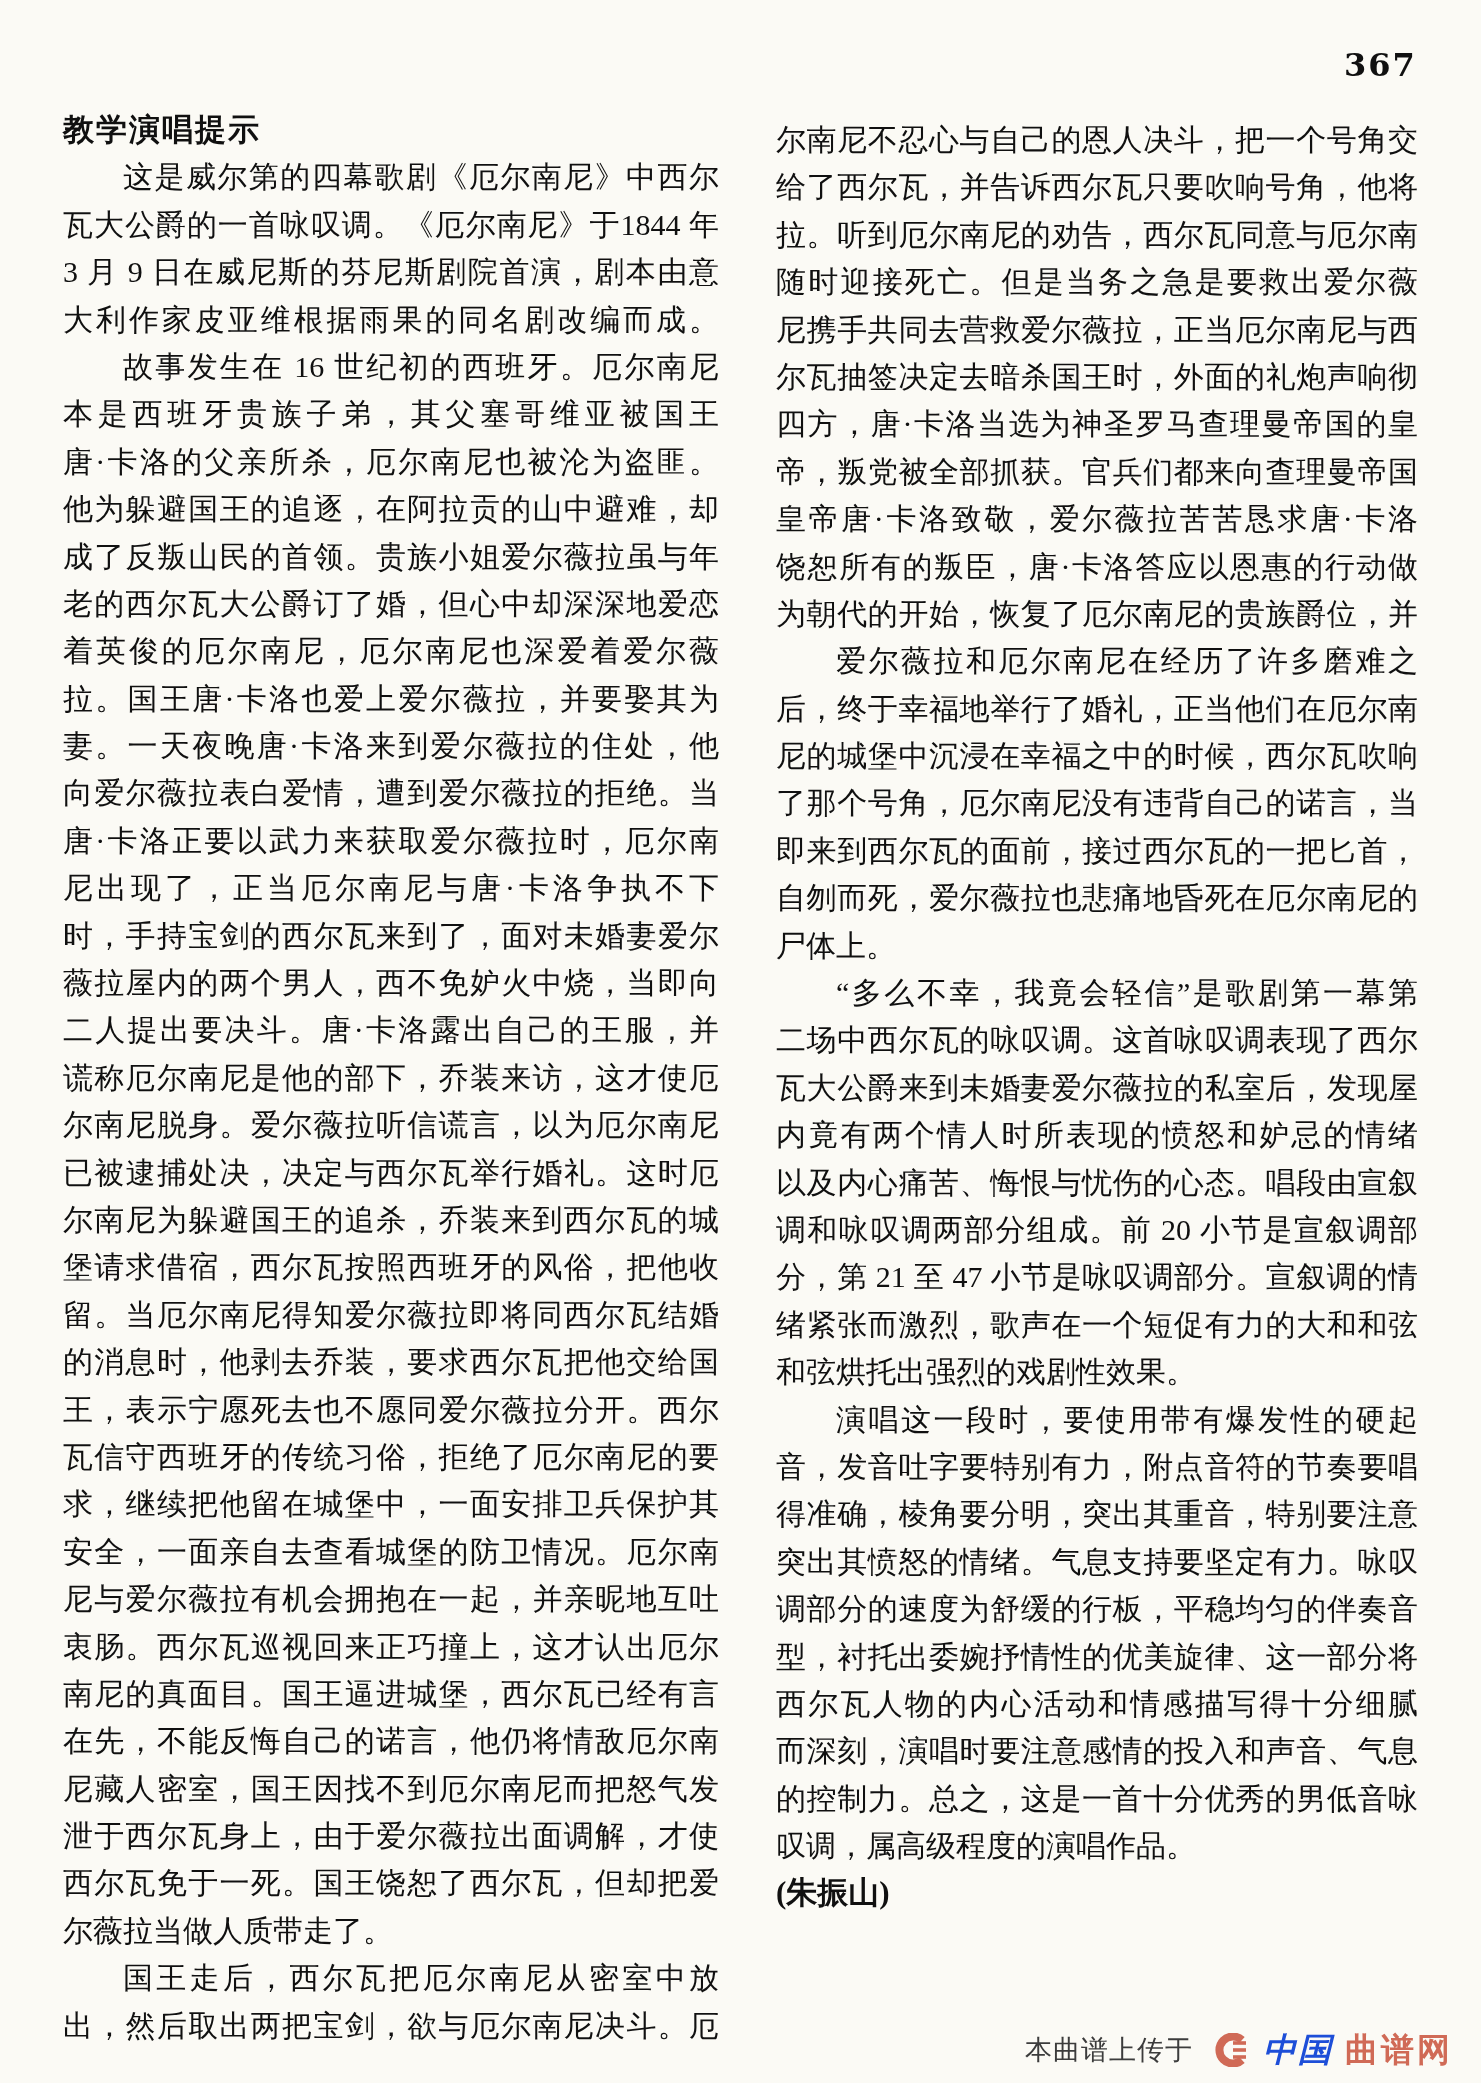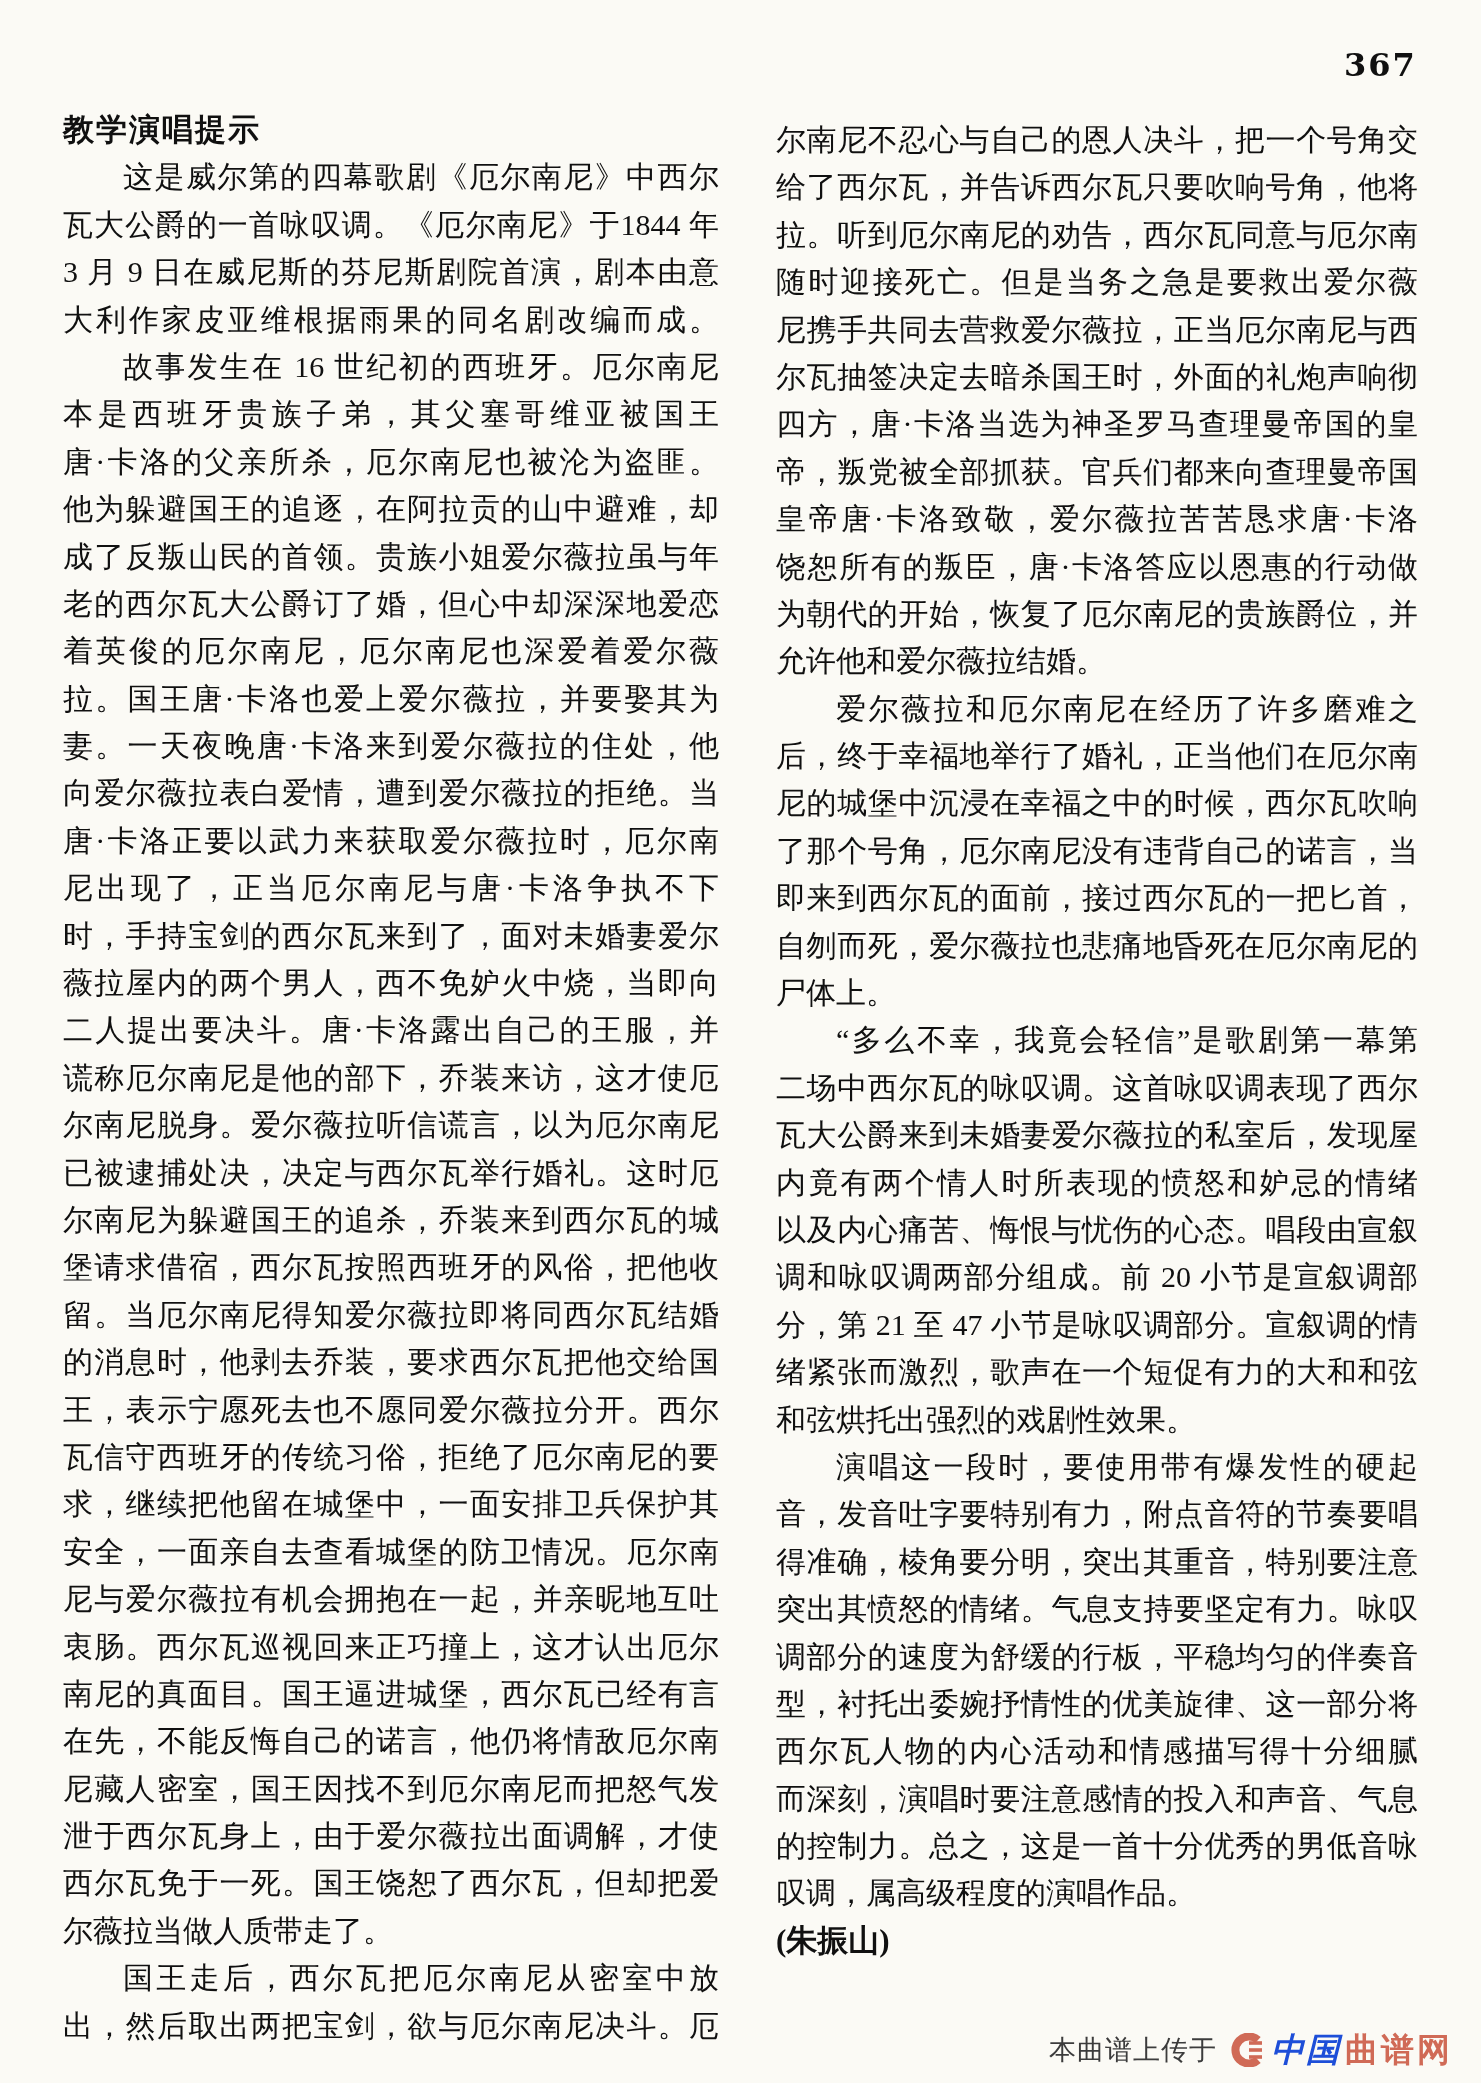--- a/index.html
+++ b/index.html
@@ -30,21 +30,21 @@
     text-justify:inter-character;
   }
   .tl.ind{padding-left:60px;}
   .tl.short{text-align:left;text-align-last:left;}
   .sig{
     height:47.4px;padding-right:240px;
     font-weight:bold;font-size:31px;
   }
   .footer{
     position:absolute;top:2030px;right:28px;height:40px;
-    display:flex;align-items:center;gap:4px;
+    display:flex;align-items:center;gap:12px;
     font-family:"Liberation Sans","DejaVu Sans",sans-serif;
   }
   .f-label{font-size:27px;color:#3c3c3c;letter-spacing:1px;}
   .f-logo{display:inline-flex;align-items:center;margin-left:6px;}
   .f-cn{
     font-size:33px;font-weight:bold;font-style:italic;
     color:#1d4ed8;letter-spacing:2px;
   }
   .f-site{
     font-size:33px;font-weight:bold;color:var(--accent,#d06a56);
@@ -108,21 +108,20 @@
       <div class="tl">给了西尔瓦，并告诉西尔瓦只要吹响号角，他将</div>
       <div class="tl">拉。听到厄尔南尼的劝告，西尔瓦同意与厄尔南</div>
       <div class="tl">随时迎接死亡。但是当务之急是要救出爱尔薇</div>
       <div class="tl">尼携手共同去营救爱尔薇拉，正当厄尔南尼与西</div>
       <div class="tl">尔瓦抽签决定去暗杀国王时，外面的礼炮声响彻</div>
       <div class="tl">四方，唐·卡洛当选为神圣罗马查理曼帝国的皇</div>
       <div class="tl">帝，叛党被全部抓获。官兵们都来向查理曼帝国</div>
       <div class="tl">皇帝唐·卡洛致敬，爱尔薇拉苦苦恳求唐·卡洛</div>
       <div class="tl">饶恕所有的叛臣，唐·卡洛答应以恩惠的行动做</div>
       <div class="tl">为朝代的开始，恢复了厄尔南尼的贵族爵位，并</div>
-      <div class="tl short">允许他和爱尔薇拉结婚。</div>
       <div class="tl ind">爱尔薇拉和厄尔南尼在经历了许多磨难之</div>
       <div class="tl">后，终于幸福地举行了婚礼，正当他们在厄尔南</div>
       <div class="tl">尼的城堡中沉浸在幸福之中的时候，西尔瓦吹响</div>
       <div class="tl">了那个号角，厄尔南尼没有违背自己的诺言，当</div>
       <div class="tl">即来到西尔瓦的面前，接过西尔瓦的一把匕首，</div>
       <div class="tl">自刎而死，爱尔薇拉也悲痛地昏死在厄尔南尼的</div>
       <div class="tl short">尸体上。</div>
       <div class="tl ind">“多么不幸，我竟会轻信”是歌剧第一幕第</div>
       <div class="tl">二场中西尔瓦的咏叹调。这首咏叹调表现了西尔</div>
       <div class="tl">瓦大公爵来到未婚妻爱尔薇拉的私室后，发现屋</div>

